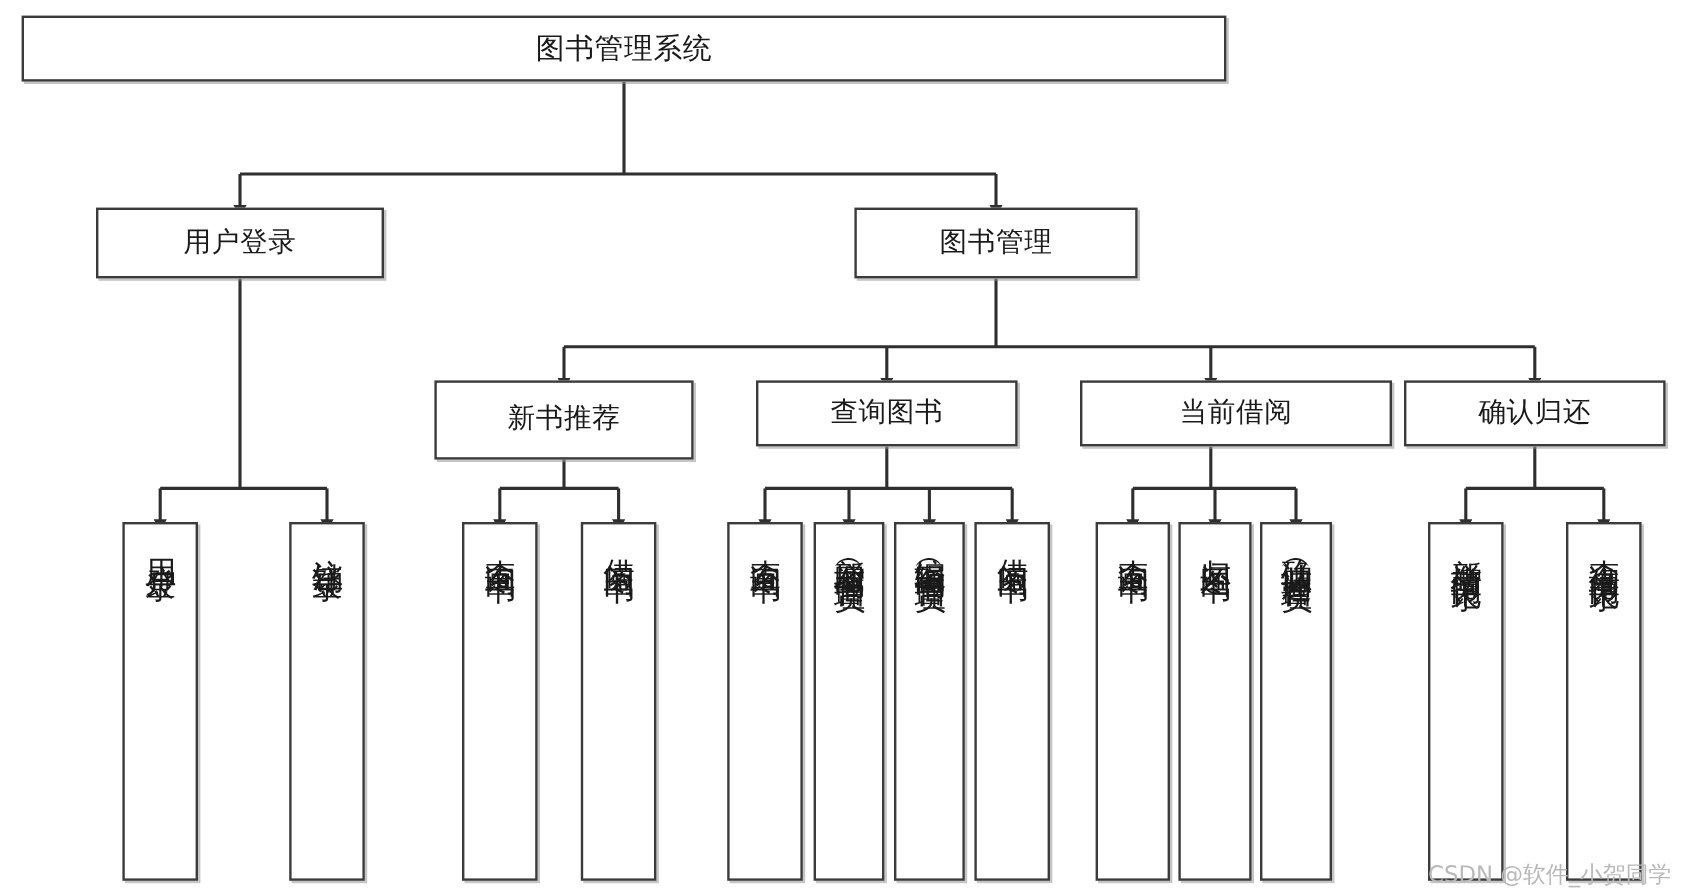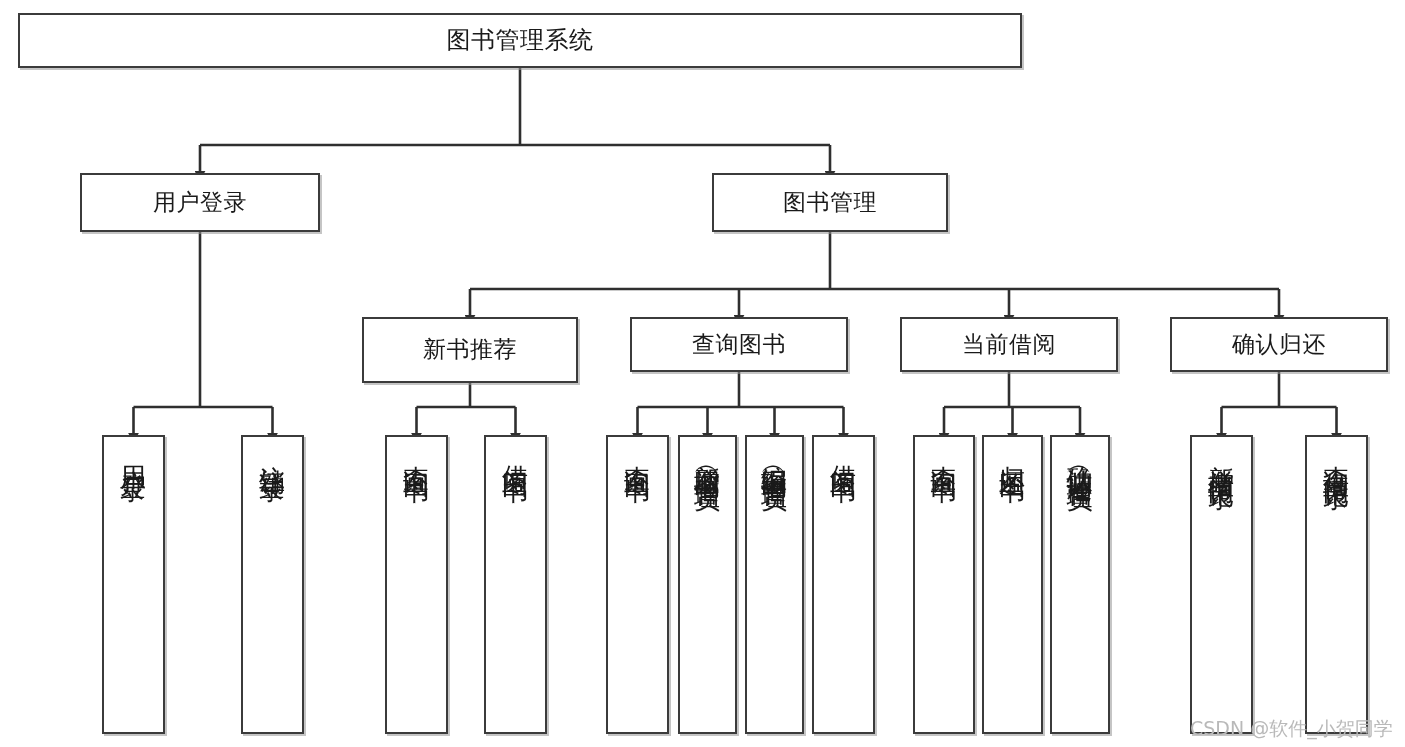--- a/index.html
+++ b/index.html
@@ -134,21 +134,21 @@
       </div>
       <div class="node h" style="left: 712px; top: 173px; width: 236px; height: 59px;">
         <span class="label">图书管理</span>
       </div>
       <div class="node h" style="left: 362px; top: 317px; width: 216px; height: 66px;">
         <span class="label">新书推荐</span>
       </div>
       <div class="node h" style="left: 630px; top: 317px; width: 218px; height: 55px;">
         <span class="label">查询图书</span>
       </div>
-      <div class="node h" style="left: 900px; top: 317px; width: 218px; height: 55px;">
+      <div class="node h" style="left: 900px; top: 317px; width: 260px; height: 55px;">
         <span class="label">当前借阅</span>
       </div>
       <div class="node h" style="left: 1170px; top: 317px; width: 218px; height: 55px;">
         <span class="label">确认归还</span>
       </div>
       <div class="node v" style="left: 102px; top: 435px; width: 63px; height: 299px;">
         <span class="label">用户登录</span>
       </div>
       <div class="node v" style="left: 241px; top: 435px; width: 63px; height: 299px;">
         <span class="label">注销登录</span>

